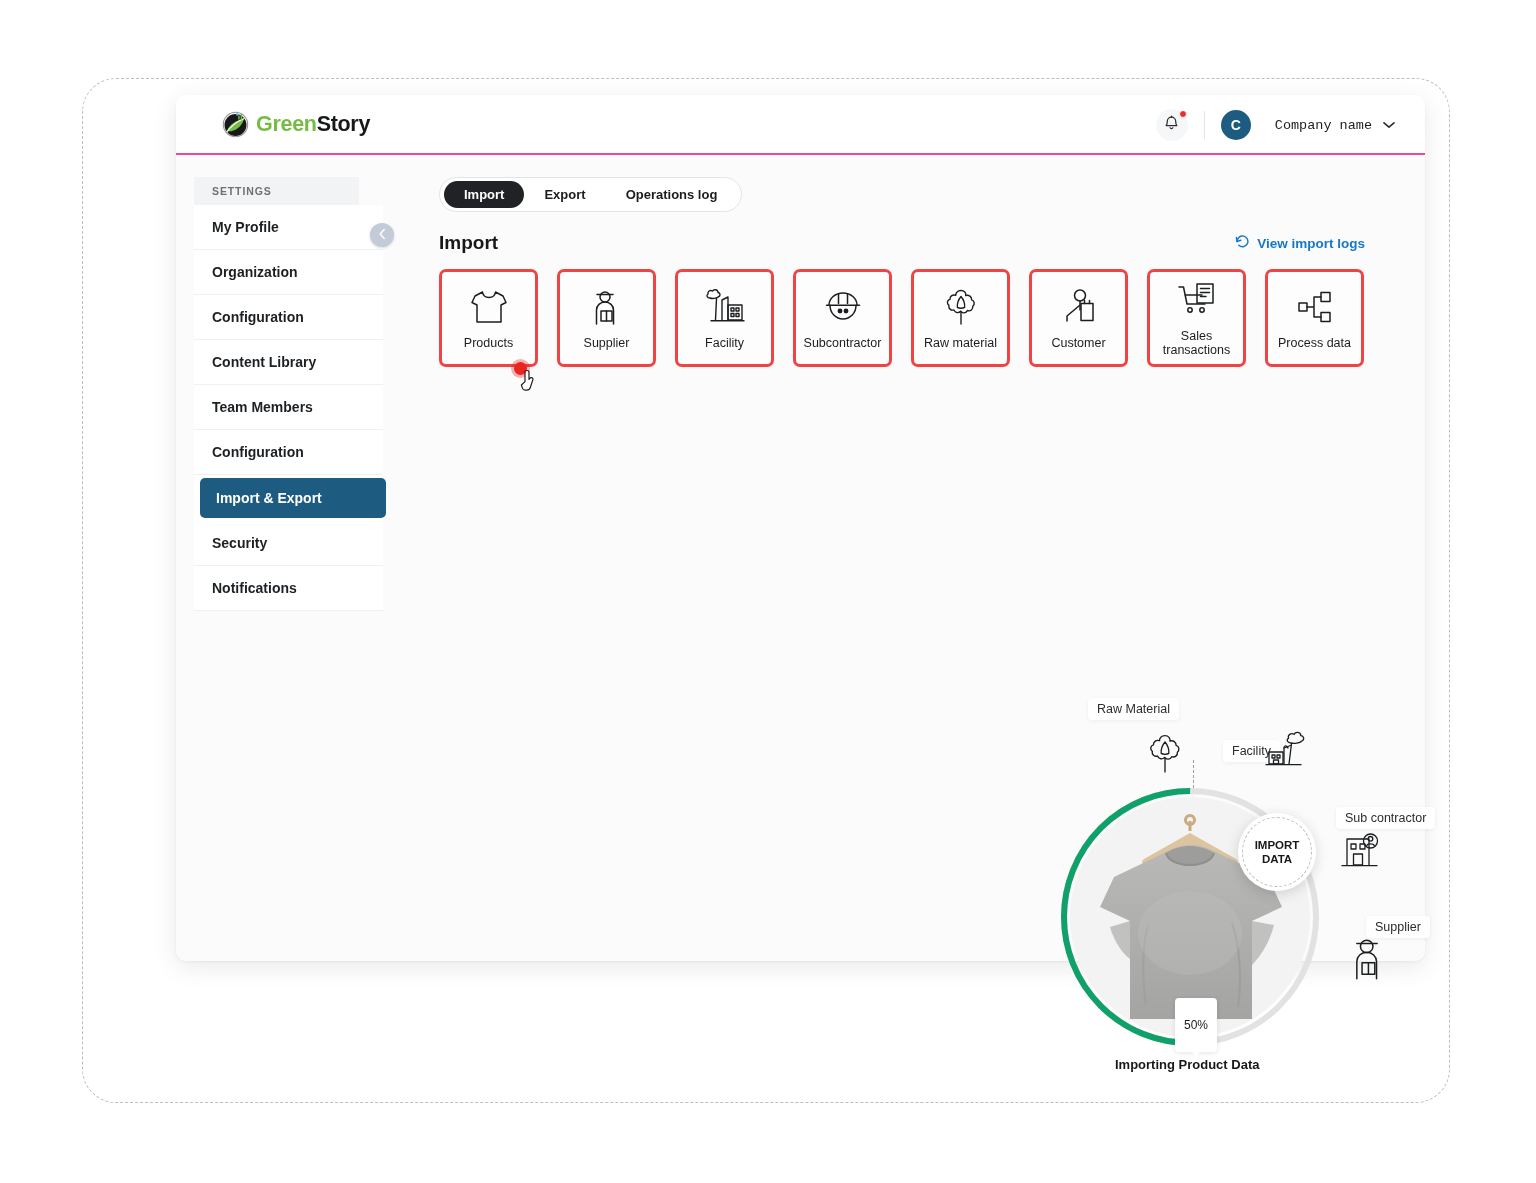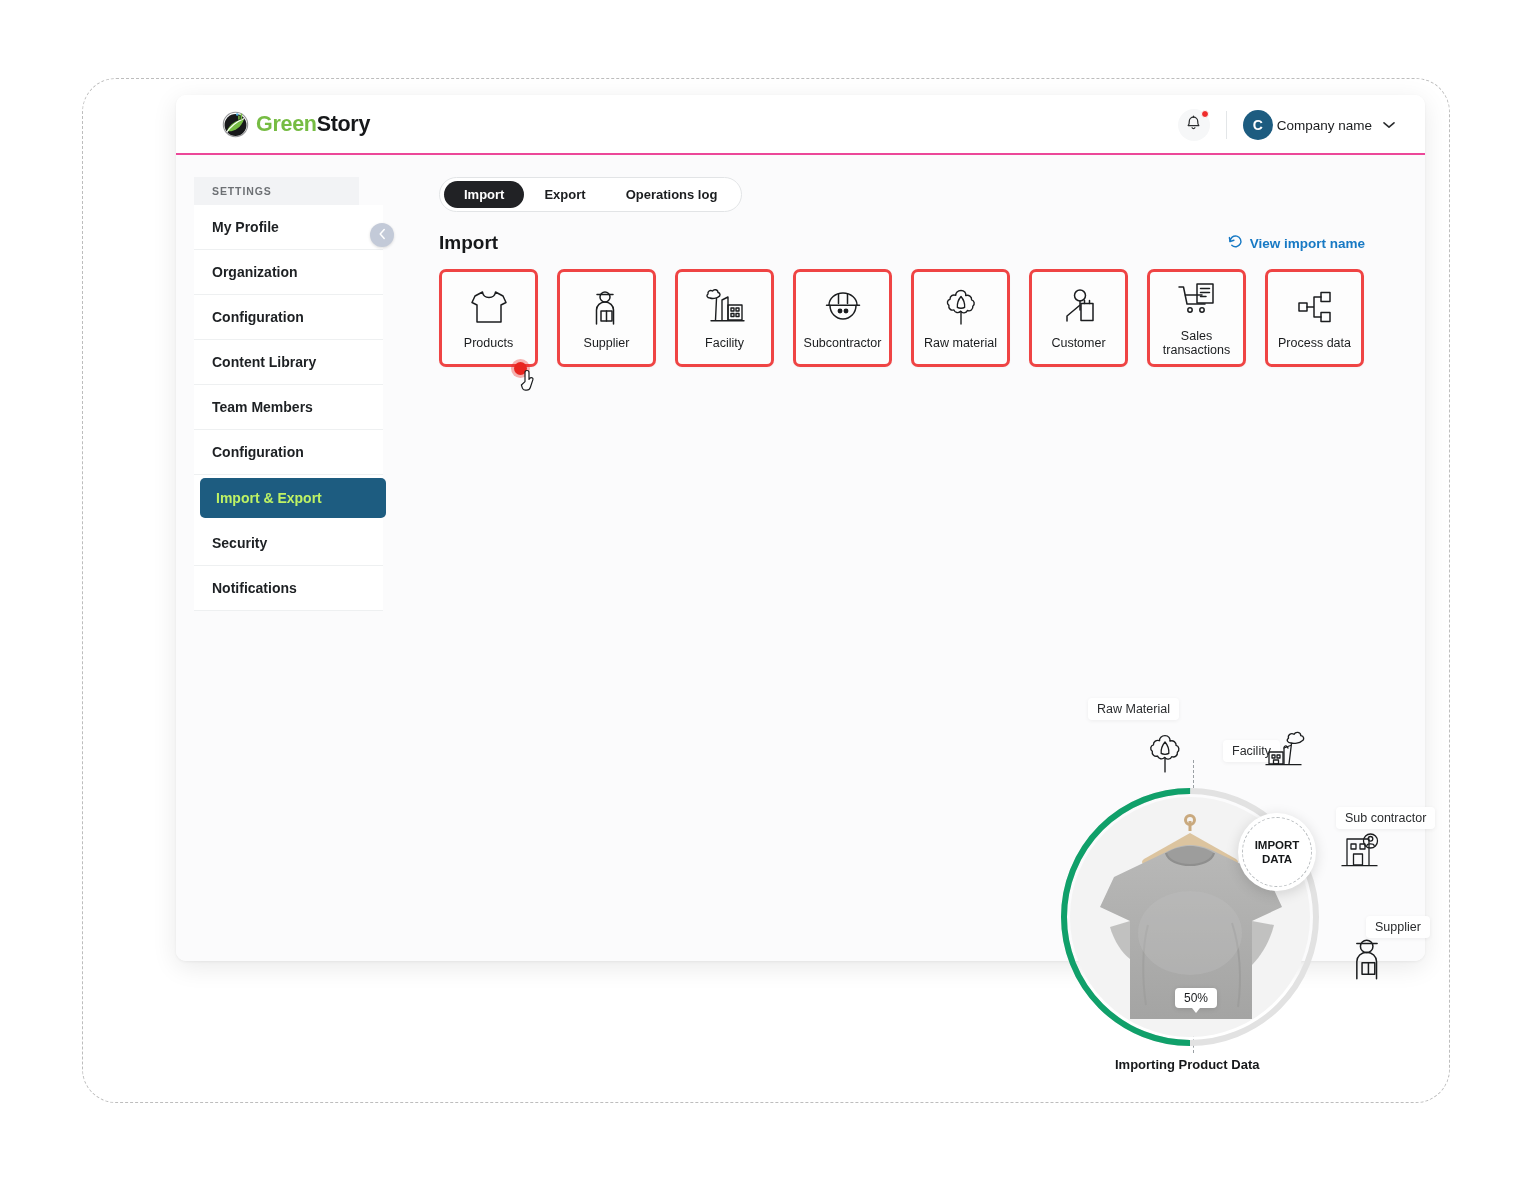--- a/index.html
+++ b/index.html
@@ -57,42 +57,42 @@
     position: absolute; top: 1px; right: 1px;
     width: 8px; height: 8px; border-radius: 50%; background: #ef2b2b;
     border: 1.5px solid #fff;
   }
   .vsep { width: 1px; height: 28px; background: #e3e6e8; margin: 0 16px; }
   .avatar {
     width: 30px; height: 30px; border-radius: 50%; background: #1d5c80;
     color: #fff; font-size: 14px; font-weight: 600;
     display: flex; align-items: center; justify-content: center;
   }
-  .company-name { font-size: 13.5px; color: #1b1d1f; margin-left: 4px; font-weight: 500; }
+  .company-name { font-size: 13.5px; color: #1b1d1f; margin-left: 24px; font-weight: 500; font-family: Liberation Mono, monospace; }
   .caret { margin-left: 11px; color: #3a3d40; display: flex; cursor: pointer; }
 
   
   .body-split { display: flex; height: 806px; background: #fbfbfc; position: relative; }
 
   
   .sidebar { width: 224px; padding: 22px 0 0 18px; position: relative; }
   .settings-head {
     background: #f2f3f5; color: #6d7074;
     font-size: 10.5px; letter-spacing: 0.9px; font-weight: 600;
     padding: 8px 0 8px 18px; width: 165px;
   }
   .nav { background: #ffffff; width: 189px; }
   .nav-item {
     height: 45px; display: flex; align-items: center;
     padding-left: 18px; font-size: 14px; color: #1d2023;
     font-weight: 600; border-bottom: 1px solid #eef0f1;
     cursor: pointer; white-space: nowrap;
   }
   .nav-item.active {
-    background: #1d5c80; color: #bef264; border-radius: 5px;
+    background: #1d5c80; color: #ffffff; border-radius: 5px;
     border-bottom: none; height: 40px; margin: 3px 6px; padding-left: 16px;
     width: 186px;
   }
   .collapse-btn {
     position: absolute; left: 194px; top: 68px;
     width: 24px; height: 24px; border-radius: 50%;
     background: #c3cad8; display: flex; align-items: center; justify-content: center;
     cursor: pointer; box-shadow: 0 1px 3px rgba(0,0,0,0.14);
   }
 
@@ -163,23 +163,23 @@
     padding: 4px 9px; border-radius: 4px;
     box-shadow: 0 1px 4px rgba(0,0,0,0.06);
     white-space: nowrap;
   }
   .chip-rawmat { left: 35px; top: 10px; }
   .chip-facility { left: 170px; top: 52px; }
   .chip-sub { left: 283px; top: 119px; }
   .chip-supplier { left: 313px; top: 228px; }
 
   .pct-chip {
-    position: absolute; left: 122px; top: 300px;
+    position: absolute; left: 122px; top: 310px;
     background: #ffffff; font-size: 12px; color: #1b1d1f;
-    padding: 3px 9px; border-radius: 4px; font-weight: 500;
+    padding: 20px 9px; border-radius: 4px; font-weight: 500;
     box-shadow: 0 1px 5px rgba(0,0,0,0.12);
   }
   .pct-chip::after {
     content: ""; position: absolute; left: 50%; bottom: -5px;
     margin-left: -4px; border-left: 4px solid transparent;
     border-right: 4px solid transparent; border-top: 5px solid #ffffff;
   }
 
   .caption {
     position: absolute; left: 62px; top: 369px;
@@ -318,21 +318,21 @@
 
       <div class="section-row">
         <div class="section-title">Import</div>
         <div class="logs-link">
           <span>
             <svg width="15" height="15" viewBox="0 0 15 15" fill="none" stroke="#1779c4" stroke-width="1.45" stroke-linecap="round" stroke-linejoin="round">
               <path d="M2.1 7.4a5.4 5.4 0 1 1 1.7 3.9"></path>
               <path d="M1.4 3.6 L2.1 7.5 L5.9 6.3"></path>
             </svg>
           </span>
-          <span>View import name</span>
+          <span>View import logs</span>
         </div>
       </div>
 
       
       <div class="cards">
 
         <div class="card">
           <div class="card-icon">
             <svg width="40" height="36" viewBox="0 0 40 36" fill="none" stroke="#1b1d1f" stroke-width="1.5" stroke-linejoin="round" stroke-linecap="round">
               <path d="M13.5 3 L6 7 L3 13.5 L8 16 L8 33 L32 33 L32 16 L37 13.5 L34 7 L26.5 3 C26 6.4 23.4 8.5 20 8.5 C16.6 8.5 14 6.4 13.5 3 Z"></path>

